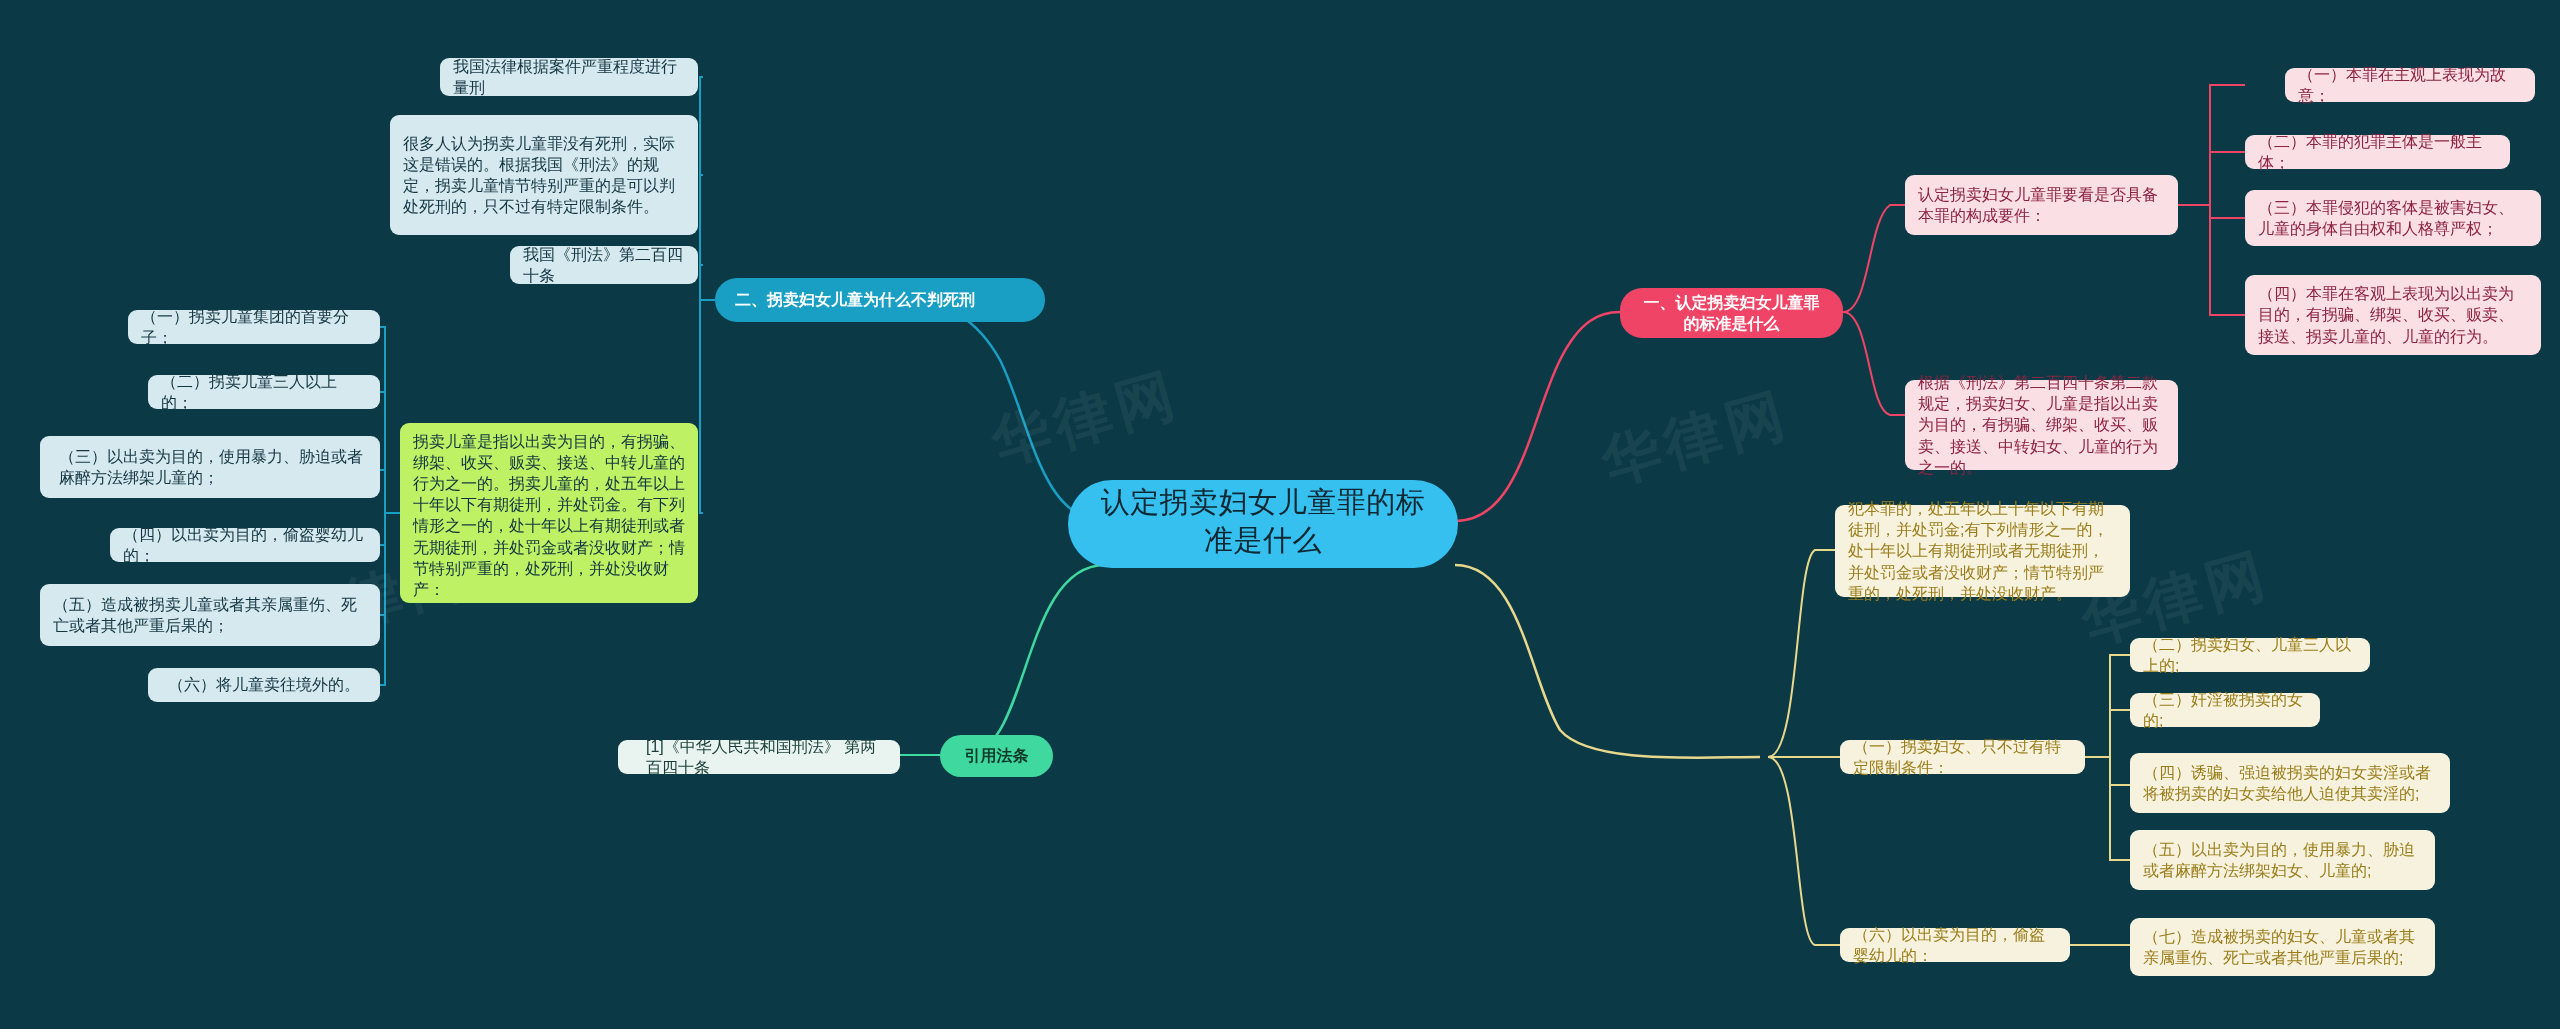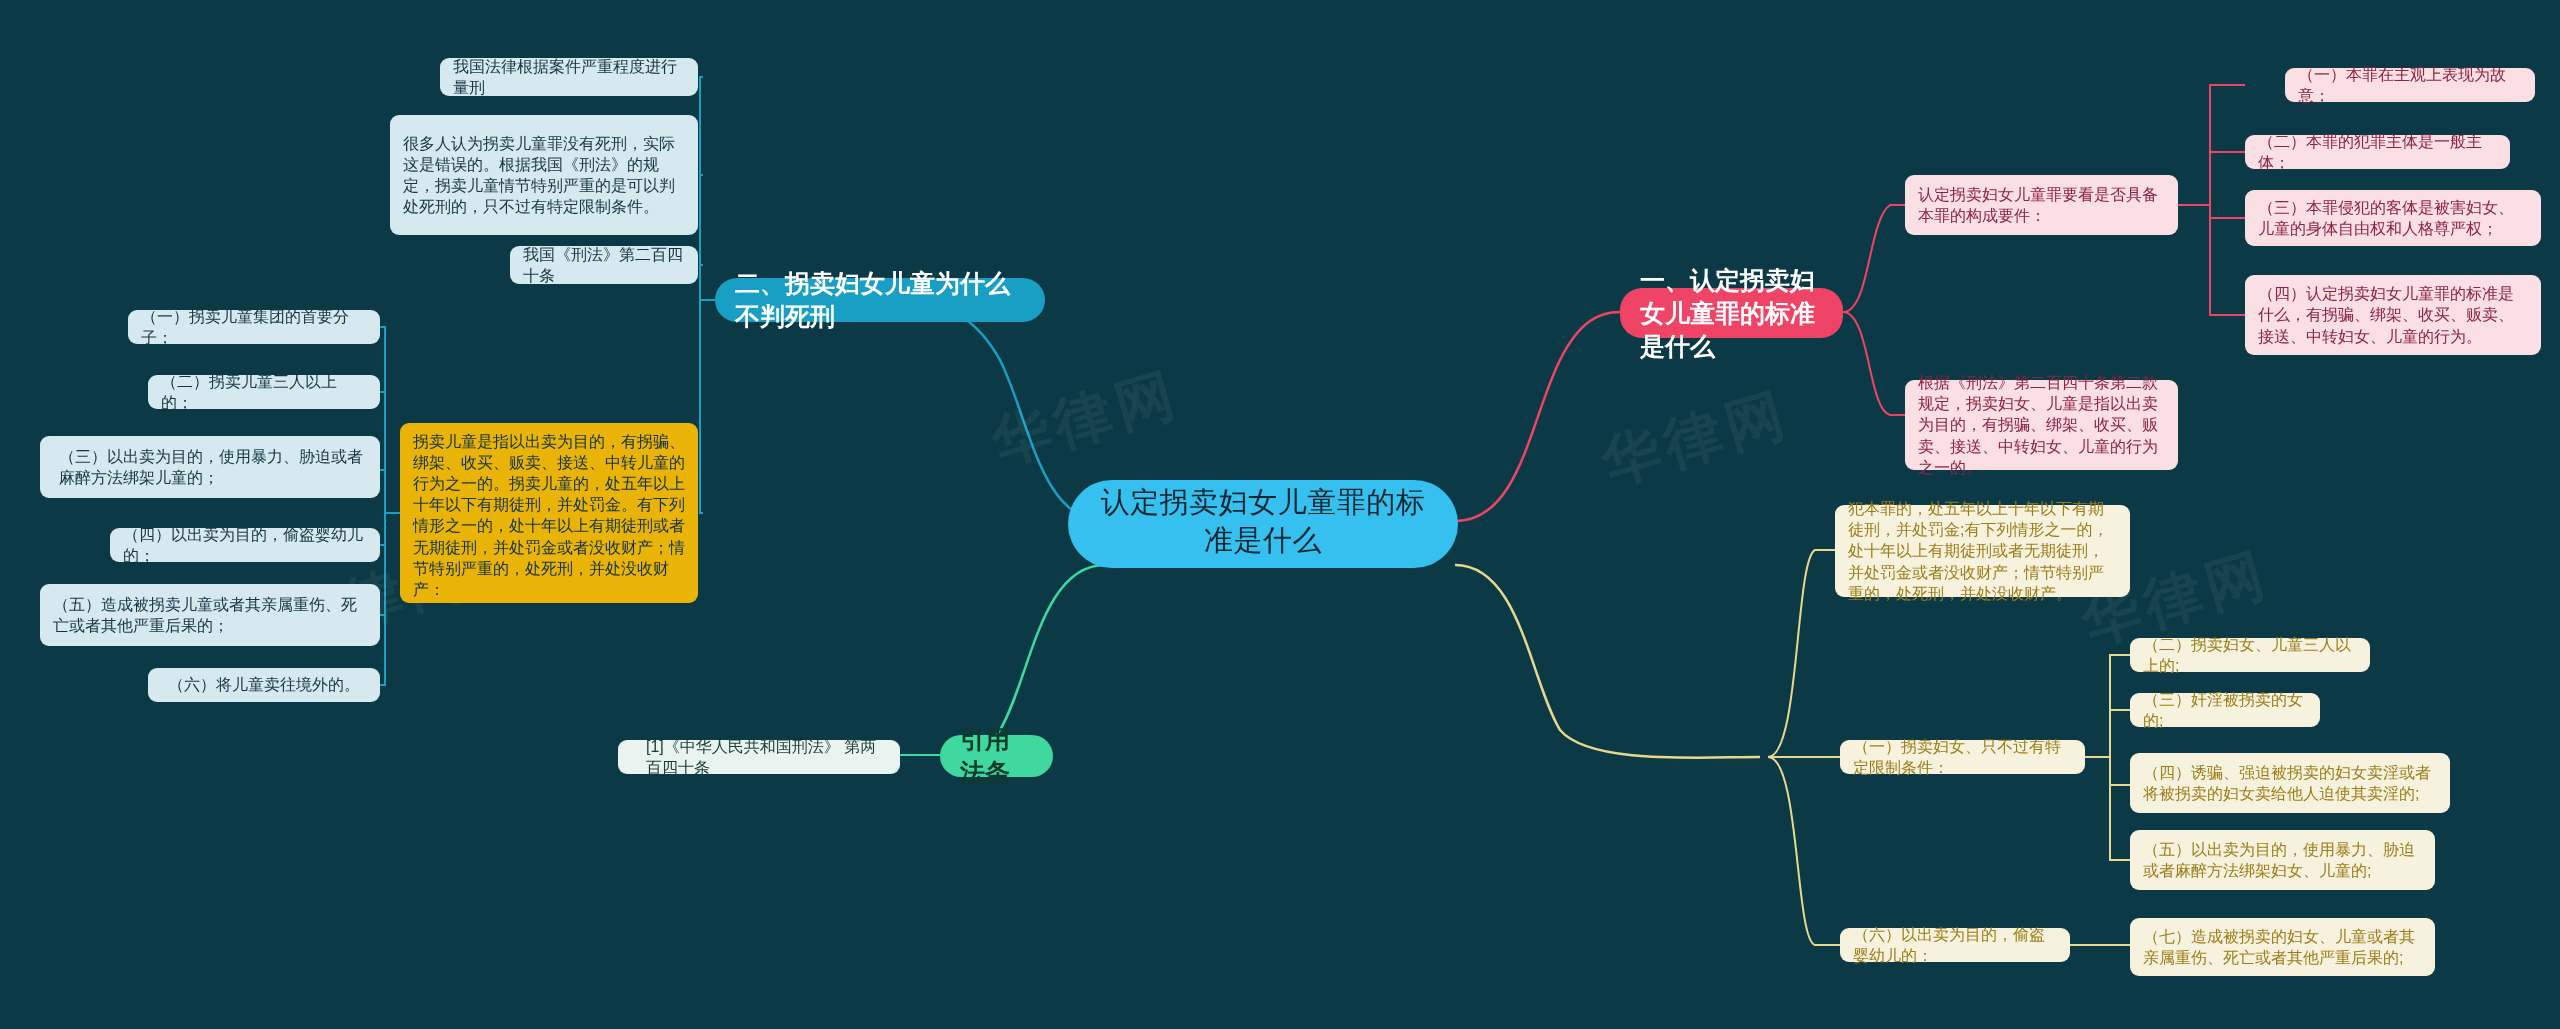--- a/index.html
+++ b/index.html
@@ -25,37 +25,38 @@
     font-size:29px;
     text-align:center;
     justify-content:center;
     padding:10px 26px;
     letter-spacing:.5px;
     font-family:Liberation Mono, monospace;
   }
   
   .topic{
     border-radius:22px;
-    font-size:25px;
+    font-size:16px;
     padding:7px 20px;
     font-weight:600;
+    text-align:center;
   }
   .topic-blue{background:#1a9fc4;color:#ffffff;}
   .topic-pink{background:#ef4466;color:#ffffff;}
   .topic-yellow{background:#f8d775;color:#6b5512;}
   .topic-green{background:#3fd9a0;color:#0d3a2b;}
 
   
   .leaf{
     font-size:16px;
     padding:8px 13px;
     border-radius:9px;
   }
   .leaf-blue{background:#d6e9ef;color:#133642;}
-  .leaf-blue-dark{background:#eab308;color:#123340;}
+  .leaf-blue-dark{background:#bef264;color:#123340;}
   .leaf-pink{background:#fadfe4;color:#8c2340;}
   .leaf-yellow{background:#f7f2dd;color:#9a7d1a;}
   .leaf-green{background:#e9f3ef;color:#173f36;padding-left:28px;}
 
   .wm{
     position:absolute;color:rgba(255,255,255,.055);
     font-size:58px;font-weight:700;letter-spacing:6px;
     transform:rotate(-16deg);pointer-events:none;user-select:none;
     font-family:"Liberation Serif",serif;
   }
@@ -133,21 +134,21 @@
   <div class="node leaf leaf-blue" style="left:40px;top:584px;width:340px;height:62px;">（五）造成被拐卖儿童或者其亲属重伤、死亡或者其他严重后果的；</div>
   <div class="node leaf leaf-blue" style="left:148px;top:668px;width:232px;height:34px;justify-content:center;">（六）将儿童卖往境外的。</div>
 
   <div class="node topic topic-pink" style="left:1620px;top:288px;width:223px;height:50px;">一、认定拐卖妇女儿童罪的标准是什么</div>
 
   <div class="node leaf leaf-pink" style="left:1905px;top:175px;width:273px;height:60px;">认定拐卖妇女儿童罪要看是否具备本罪的构成要件：</div>
 
   <div class="node leaf leaf-pink" style="left:2245px;top:68px;width:250px;height:34px;margin-left:40px;">（一）本罪在主观上表现为故意；</div>
   <div class="node leaf leaf-pink" style="left:2245px;top:135px;width:265px;height:34px;">（二）本罪的犯罪主体是一般主体；</div>
   <div class="node leaf leaf-pink" style="left:2245px;top:190px;width:296px;height:56px;">（三）本罪侵犯的客体是被害妇女、儿童的身体自由权和人格尊严权；</div>
-  <div class="node leaf leaf-pink" style="left:2245px;top:275px;width:296px;height:80px;">（四）认定拐卖妇女儿童罪的标准是什么，有拐骗、绑架、收买、贩卖、接送、中转妇女、儿童的行为。</div>
+  <div class="node leaf leaf-pink" style="left:2245px;top:275px;width:296px;height:80px;">（四）本罪在客观上表现为以出卖为目的，有拐骗、绑架、收买、贩卖、接送、拐卖儿童的、儿童的行为。</div>
 
   <div class="node leaf leaf-pink" style="left:1905px;top:380px;width:273px;height:90px;">根据《刑法》第二百四十条第二款规定，拐卖妇女、儿童是指以出卖为目的，有拐骗、绑架、收买、贩卖、接送、中转妇女、儿童的行为之一的。</div>
 
 
   <div class="node leaf leaf-yellow" style="left:1835px;top:505px;width:295px;height:92px;">犯本罪的，处五年以上十年以下有期徒刑，并处罚金;有下列情形之一的，处十年以上有期徒刑或者无期徒刑，并处罚金或者没收财产；情节特别严重的，处死刑，并处没收财产。</div>
 
   <div class="node leaf leaf-yellow" style="left:1840px;top:740px;width:245px;height:34px;">（一）拐卖妇女、只不过有特定限制条件：</div>
 
   <div class="node leaf leaf-yellow" style="left:2130px;top:638px;width:240px;height:34px;">（二）拐卖妇女、儿童三人以上的;</div>
   <div class="node leaf leaf-yellow" style="left:2130px;top:693px;width:190px;height:34px;">（三）奸淫被拐卖的女的;</div>

